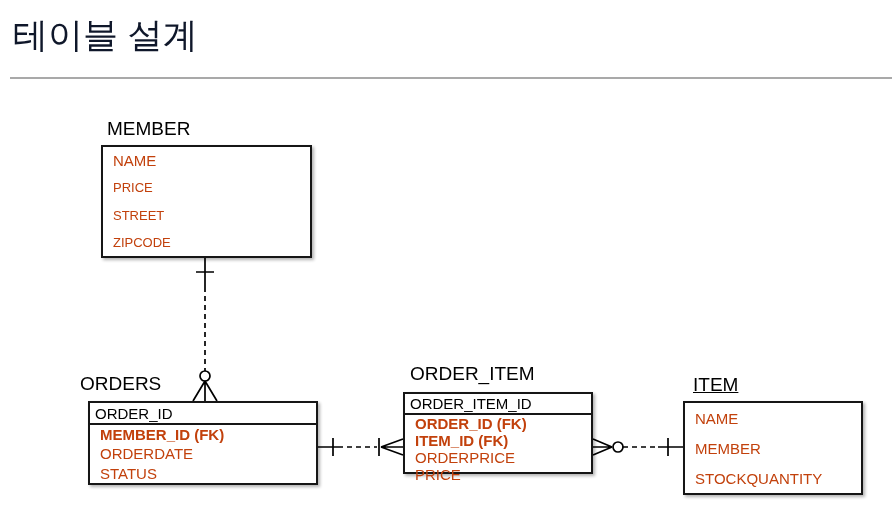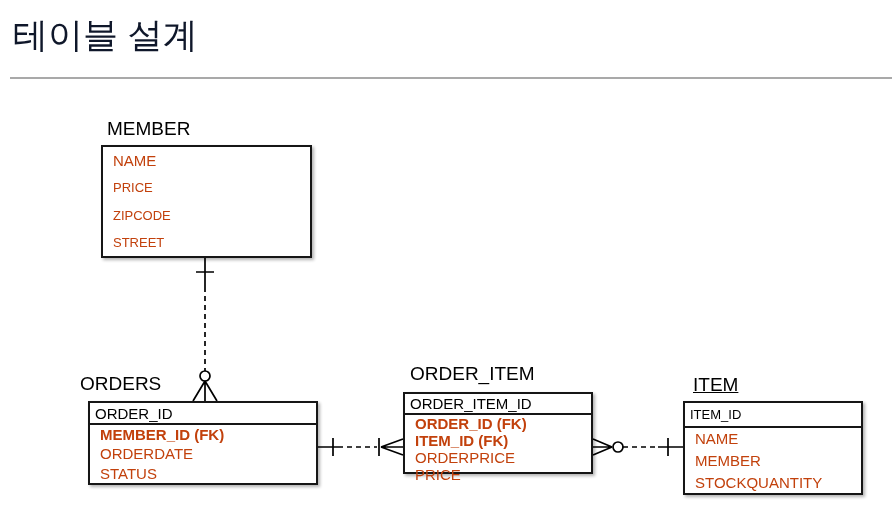--- a/index.html
+++ b/index.html
@@ -123,22 +123,22 @@
       <path d="M623 447 H658" stroke-dasharray="5 4"></path>
       <path d="M658 447 H683 M668 438 V456"></path>
     </g>
   </svg>
 
   <div class="entity" id="ent-member">
     <div class="ent-title">MEMBER</div>
     <div class="box">
       <div class="row">NAME</div>
       <div class="row small">PRICE</div>
+      <div class="row small">STREET</div>
       <div class="row small">ZIPCODE</div>
-      <div class="row small">STREET</div>
     </div>
   </div>
 
   <div class="entity" id="ent-orders">
     <div class="ent-title">ORDERS</div>
     <div class="box">
       <div class="hdr">ORDER_ID</div>
       <div class="row bold">MEMBER_ID (FK)</div>
       <div class="row">ORDERDATE</div>
       <div class="row">STATUS</div>
@@ -152,20 +152,19 @@
       <div class="row bold">ORDER_ID (FK)</div>
       <div class="row bold">ITEM_ID (FK)</div>
       <div class="row">ORDERPRICE</div>
       <div class="row">PRICE</div>
     </div>
   </div>
 
   <div class="entity" id="ent-item">
     <div class="ent-title">ITEM</div>
     <div class="box">
-      <div class="hdr small">ITEM_ID</div>
       <div class="row">NAME</div>
       <div class="row">MEMBER</div>
       <div class="row">STOCKQUANTITY</div>
     </div>
   </div>
 
 </div>
 
 </body></html>

